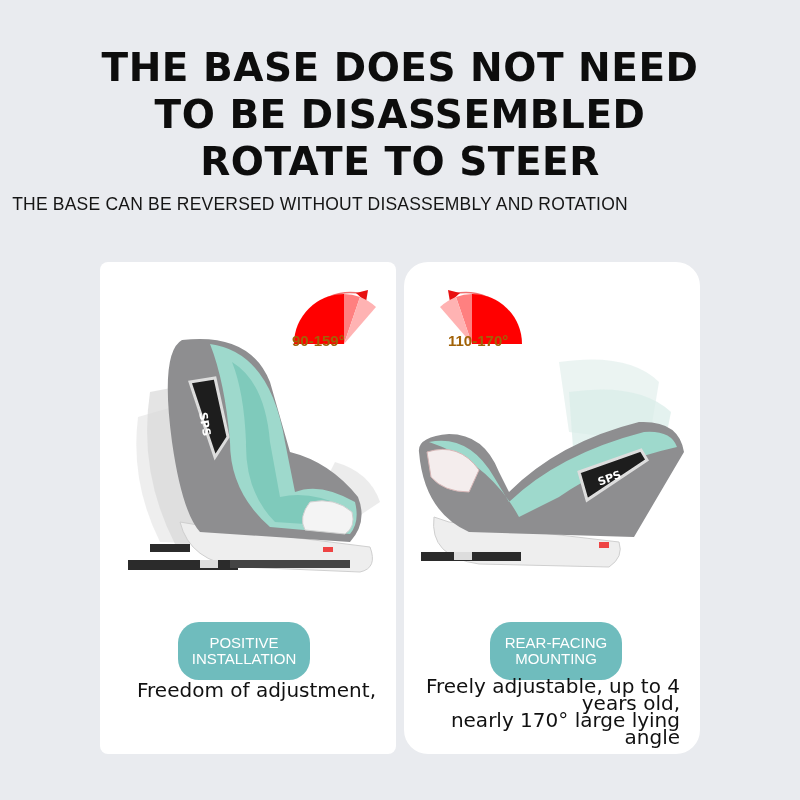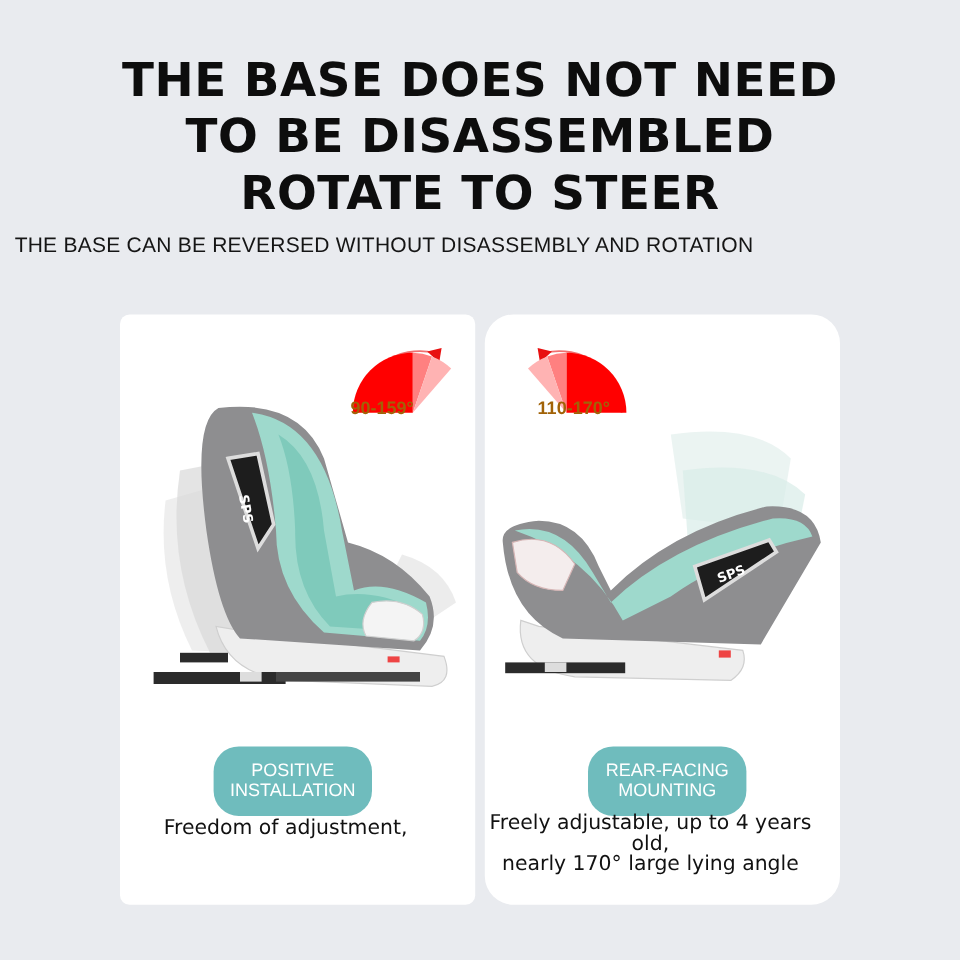--- a/index.html
+++ b/index.html
@@ -6,21 +6,21 @@
   body{width:800px;height:800px;background:#e9ebef;position:relative;overflow:hidden;font-family:"DejaVu Sans",sans-serif;color:#111;}
   .headline{position:absolute;left:0;top:44px;width:800px;text-align:center;font-family:"DejaVu Sans",sans-serif;font-weight:bold;font-size:39px;line-height:47px;letter-spacing:0.5px;color:#0d0d0d;}
   .headline div{white-space:nowrap;}
   .subline{position:absolute;left:0;top:194px;width:640px;text-align:center;font-family:"Liberation Sans",sans-serif;font-size:17.5px;letter-spacing:0.2px;color:#151515;}
   .card{position:absolute;top:262px;width:296px;height:492px;background:#fff;border-radius:8px;overflow:hidden;}
   .card.left{left:100px;}
   .card.right{left:404px;border-radius:24px;}
   .dial{position:absolute;width:110px;height:80px;}
   .angle{position:absolute;font-family:"Liberation Sans",sans-serif;font-weight:bold;font-size:15px;color:#a16207;}
   .pill{position:absolute;left:78px;top:360px;width:132px;height:58px;border-radius:21px;background:#6fbcbd;color:#fff;font-family:"Liberation Sans",sans-serif;font-size:15px;line-height:16px;text-align:center;display:flex;flex-direction:column;justify-content:center;}
-  .desc{position:absolute;left:0;width:276px;text-align:center;font-family:"DejaVu Sans",sans-serif;font-size:17px;line-height:17px;color:#111;}
+  .desc{position:absolute;left:0;width:276px;text-align:right;font-family:"DejaVu Sans",sans-serif;font-size:20px;line-height:17px;color:#111;}
   .seat{position:absolute;}
 </style>
 </head>
 <body>
 
 <div class="headline">
   <div>THE BASE DOES NOT NEED</div>
   <div>TO BE DISASSEMBLED</div>
   <div>ROTATE TO STEER</div>
 </div>

